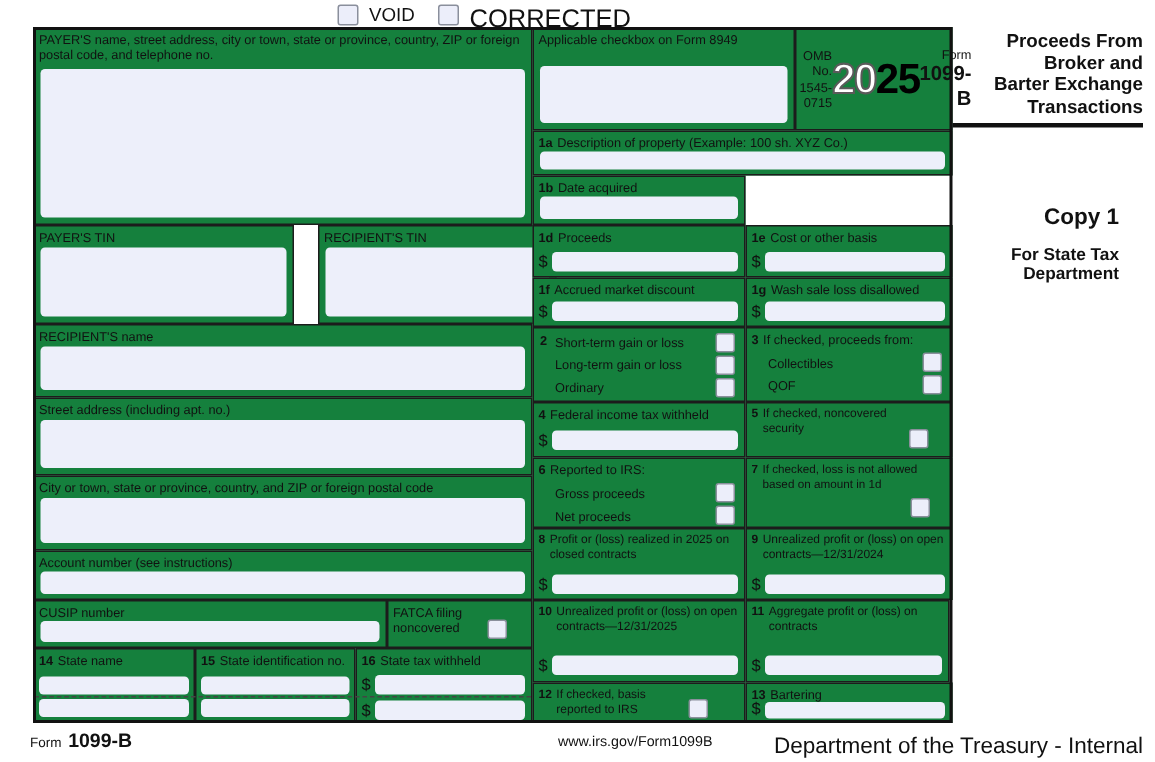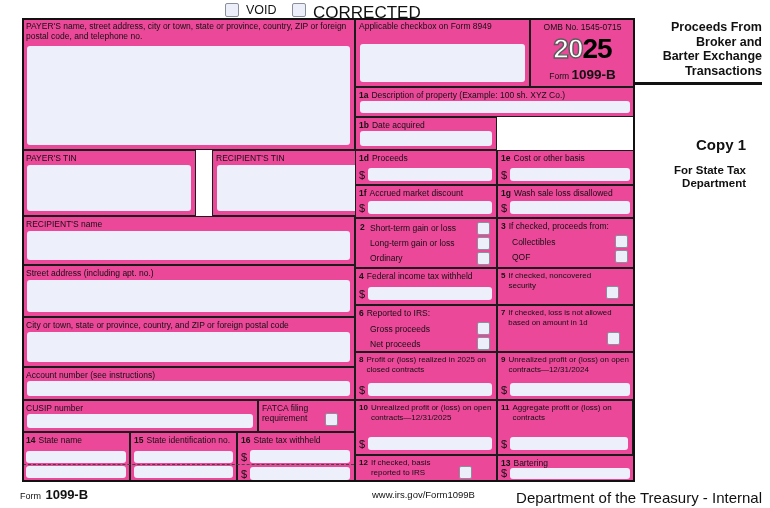--- a/index.html
+++ b/index.html
@@ -1,18 +1,18 @@
 <!DOCTYPE html>
 <html><head>
 <meta charset="utf-8">
 <style>
   html,body{margin:0;padding:0;background:#fff;}
   body{font-family:"Liberation Sans","DejaVu Sans",sans-serif;color:#111;}
   .page{position:relative;width:770px;height:508px;background:#fff;overflow:hidden;}
-  .cell{position:absolute;border:1px solid #1c1c1c;background:#ec4899;box-sizing:border-box;
+  .cell{position:absolute;border:1px solid #1c1c1c;background:#15803d;box-sizing:border-box;
         font-size:8.5px;line-height:1.22;}
   .frame{position:absolute;border:2px solid #111;box-sizing:border-box;pointer-events:none;z-index:6;background:transparent;}
   .hd{display:flex;gap:3px;padding:2px 4px 0 3px;}
   .num{font-weight:bold;white-space:nowrap;}
   .fld{position:absolute;background:#edeffa;border-radius:3px;}
   .cb{position:absolute;width:14px;height:14px;background:#eceefa;border:1.5px solid #8a8f9c;border-radius:2px;box-sizing:border-box;}
   .cbi{flex:0 0 13px;width:13px;height:13px;background:#eceefa;border:1.5px solid #8a8f9c;border-radius:2px;box-sizing:border-box;}
   .opt{display:flex;align-items:center;justify-content:space-between;margin:2px 6px 1px 14px;}
   .opt .ol{flex:1;padding-right:2px;}
   .money{position:absolute;left:3px;right:4px;display:flex;align-items:flex-end;gap:3px;}
@@ -20,21 +20,21 @@
   .money .mf{flex:1;height:13px;background:#edeffa;border-radius:3px;}
   .abs{position:absolute;}
   .mtext{position:absolute;font-weight:bold;}
   .smalllbl{font-size:8px;}
   .tinylbl{font-size:7.8px;}
   .dashline{position:absolute;border-top:1.5px dashed #444;z-index:5;}
   .thickrule{position:absolute;background:#111;}
   .yr{font-size:28px;font-weight:bold;line-height:28px;letter-spacing:-1px;}
   .yr .out{color:#fff;-webkit-text-stroke:1.4px #5a5a5a;text-shadow:0 0 0 #fff;}
   .yr .solid{color:#000;}
-  .ombcell{display:flex;flex-direction:column;align-items:center;justify-content:space-between;padding:3px 2px;}
+  .ombcell{display:flex;flex-direction:row;align-items:center;justify-content:space-between;padding:3px 2px;text-align:right;}
   .titleblock div{text-align:right;font-weight:bold;font-size:12.5px;line-height:14.5px;}
 </style>
 </head>
 <body>
 
 <div class="page">
 
   <span class="cb" style="left:225px;top:3px;"></span>
   <span class="abs" style="left:246px;top:3px;font-size:12.5px;">VOID</span>
   <span class="cb" style="left:292px;top:3px;"></span>
@@ -89,21 +89,21 @@
   </div>
 
   <div class="cell" style="left:22px;top:400px;width:236px;height:32px;">
     <div class="hd">
         <span>CUSIP number</span>
       </div>
     <div class="fld" style="left:4px;right:4px;top:13px;bottom:3px;"></div>
   </div>
   <div class="cell" style="left:258px;top:400px;width:97px;height:32px;">
     <div class="hd" style="padding-right:30px;">
-        <span>FATCA filing requirement</span>
+        <span>FATCA filing noncovered</span>
       </div>
     <span class="cb" style="left:66px;top:12px;width:13px;height:13px;"></span>
   </div>
 
   <div class="cell" style="left:22px;top:432px;width:108px;height:50px;">
     <div class="hd">
         <b class="num">14</b>
         <span>State name</span>
       </div>
     <div class="fld" style="left:3px;right:3px;top:18px;height:12px;"></div>

